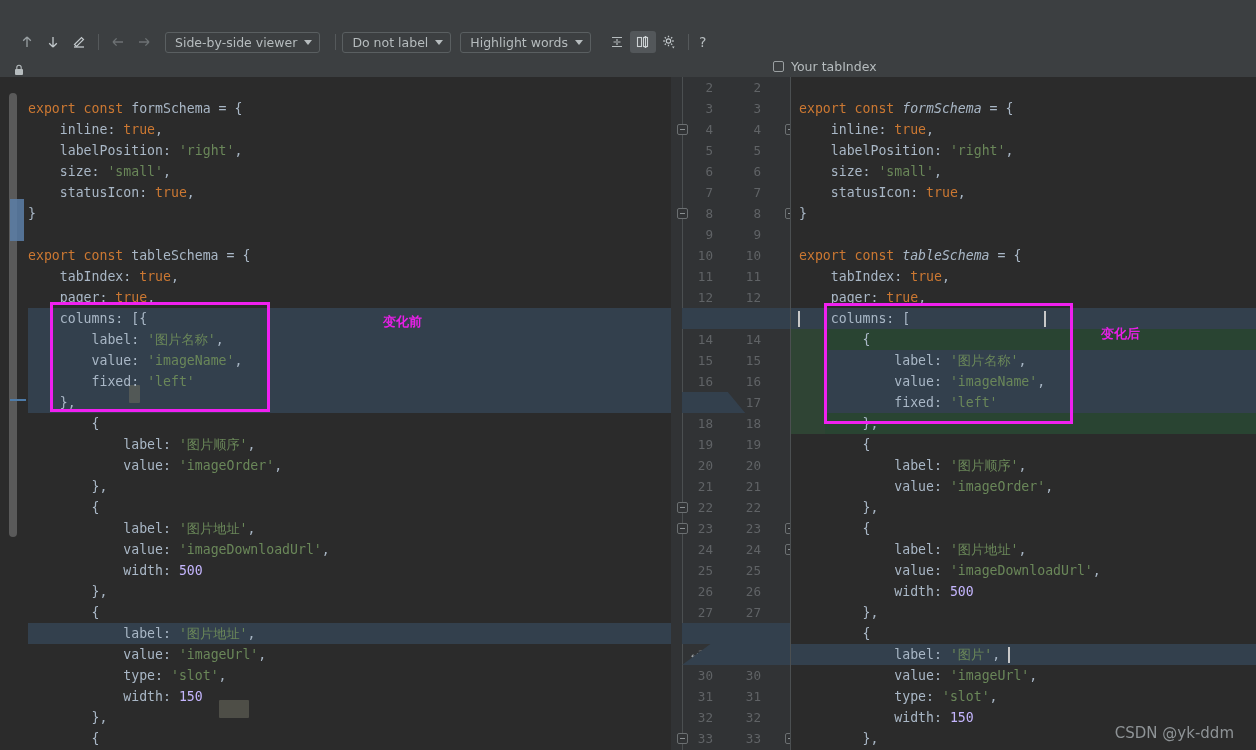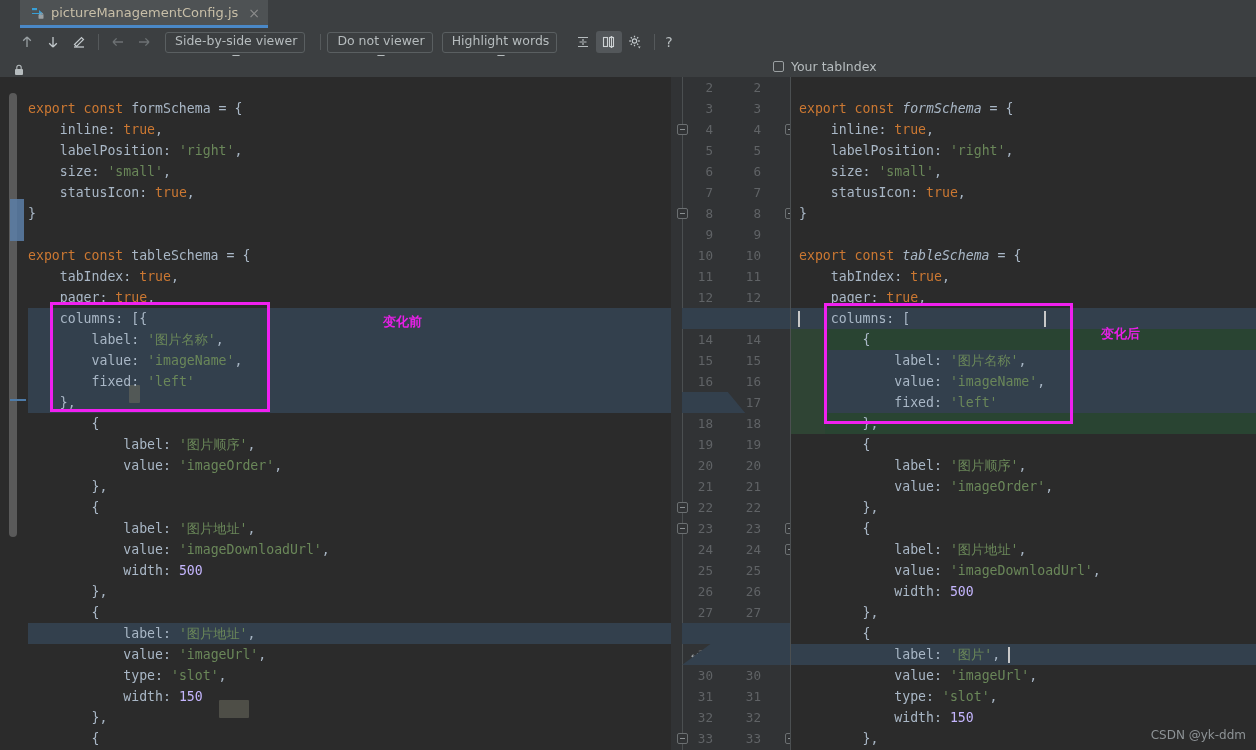--- a/index.html
+++ b/index.html
@@ -45,21 +45,20 @@
   }
   .tb-icon.dim { color: #6d7274; }
   .tb-icon.active { background: #53575a; }
   .tb-sep { width: 1px; height: 16px; background: #55595b; margin: 0 6px; }
   .tb-combo {
     height: 21px; display: flex; align-items: center; gap: 7px;
     padding: 0 7px 0 9px; margin-right: 9px;
     border: 1px solid #5a5f61; border-radius: 3px;
     background: #3c3f41; color: #b6bcbe; font-size: 12.5px; cursor: pointer;
     white-space: nowrap;
-    flex-direction: column;
   }
   .caret { width: 0; height: 0; border-left: 4px solid transparent; border-right: 4px solid transparent;
            border-top: 5px solid #b6bcbe; }
   .tb-help { color: #b6bcbe; font-size: 14px; padding: 0 4px; cursor: pointer; }
 
   
   .revbar {
     position: absolute; left: 0; top: 56px; width: 1256px; height: 21px;
     background: #3c3f41;
   }
@@ -146,44 +145,30 @@
   
   .vim {
     position: absolute; left: 0; top: 70px; width: 14px; height: 26px;
     background: #2b3a4a; color: #8ba6c0; font-size: 8px;
   }
   .vim span { position: absolute; left: -5px; top: 8px; transform: rotate(-90deg);
               letter-spacing: .5px; }
   .vimoff { position: absolute; left: 17px; top: 71px; font-size: 10px; color: #d0d3d5; }
 
   .watermark {
-    position: absolute; right: 10px; bottom: 8px; color: #8e9396; font-size: 12px;
+    position: absolute; right: 22px; bottom: 8px; color: #8e9396; font-size: 15px;
     font-family: "DejaVu Sans", "Liberation Sans", sans-serif;
   }
   .divider-v { position: absolute; top: 0; bottom: 0; width: 1px; background: #4b4f51; }
 </style>
 </head>
 <body>
 
 <div id="root">
 
-  <div class="tabbar">
-    <div class="tab">
-      <span class="tab-icon">
-        <svg width="15" height="15" viewBox="0 0 15 15">
-          <path d="M2 8 L9 8 L9 5 L13 8.5 L9 12 L9 9 L2 9 Z" fill="#389fd6"></path>
-          <path d="M2 3 L7 3 L7 5.2 L2 5.2 Z" fill="#389fd6"></path>
-          <rect x="8.5" y="9.5" width="5" height="4.2" rx="0.6" fill="#9aa0a3"></rect>
-          <path d="M10 9.6 a1.5 1.5 0 0 1 3 0" stroke="#9aa0a3" stroke-width="1" fill="none"></path>
-        </svg>
-      </span>
-      <span class="tab-label">pictureManagementConfig.js</span>
-      <span class="tab-close">×</span>
-    </div>
-  </div>
 
   <div class="toolbar">
     <div class="tb-icon">
       <svg width="14" height="14" viewBox="0 0 14 14">
           <path d="M7 2 L7 12 M7 2 L3.2 5.8 M7 2 L10.8 5.8" stroke="#9aa1a4" stroke-width="1.3" fill="none"></path>
         </svg>
     </div>
     <div class="tb-icon">
       <svg width="14" height="14" viewBox="0 0 14 14">
           <path d="M7 2 L7 12 M7 12 L3.2 8.2 M7 12 L10.8 8.2" stroke="#c3c9cc" stroke-width="1.3" fill="none"></path>
@@ -206,21 +191,21 @@
           <path d="M3 7 L13 7 M13 7 L9.4 3.4 M13 7 L9.4 10.6" stroke="#6d7274" stroke-width="1.3" fill="none"></path>
         </svg>
     </div>
     <div style="width:8px"></div>
     <div class="tb-combo">
       <span>Side-by-side viewer</span>
       <span class="caret"></span>
     </div>
     <div class="tb-sep"></div>
     <div class="tb-combo">
-      <span>Do not viewer</span>
+      <span>Do not label</span>
       <span class="caret"></span>
     </div>
     <div class="tb-combo">
       <span>Highlight words</span>
       <span class="caret"></span>
     </div>
     <div style="width:4px"></div>
     <div class="tb-icon">
       <svg width="16" height="16" viewBox="0 0 16 16">
         <path d="M3 3.5 L13 3.5 M3 12.5 L13 12.5 M4.5 8 L11.5 8" stroke="#b6bcbe" stroke-width="1.2"></path>

